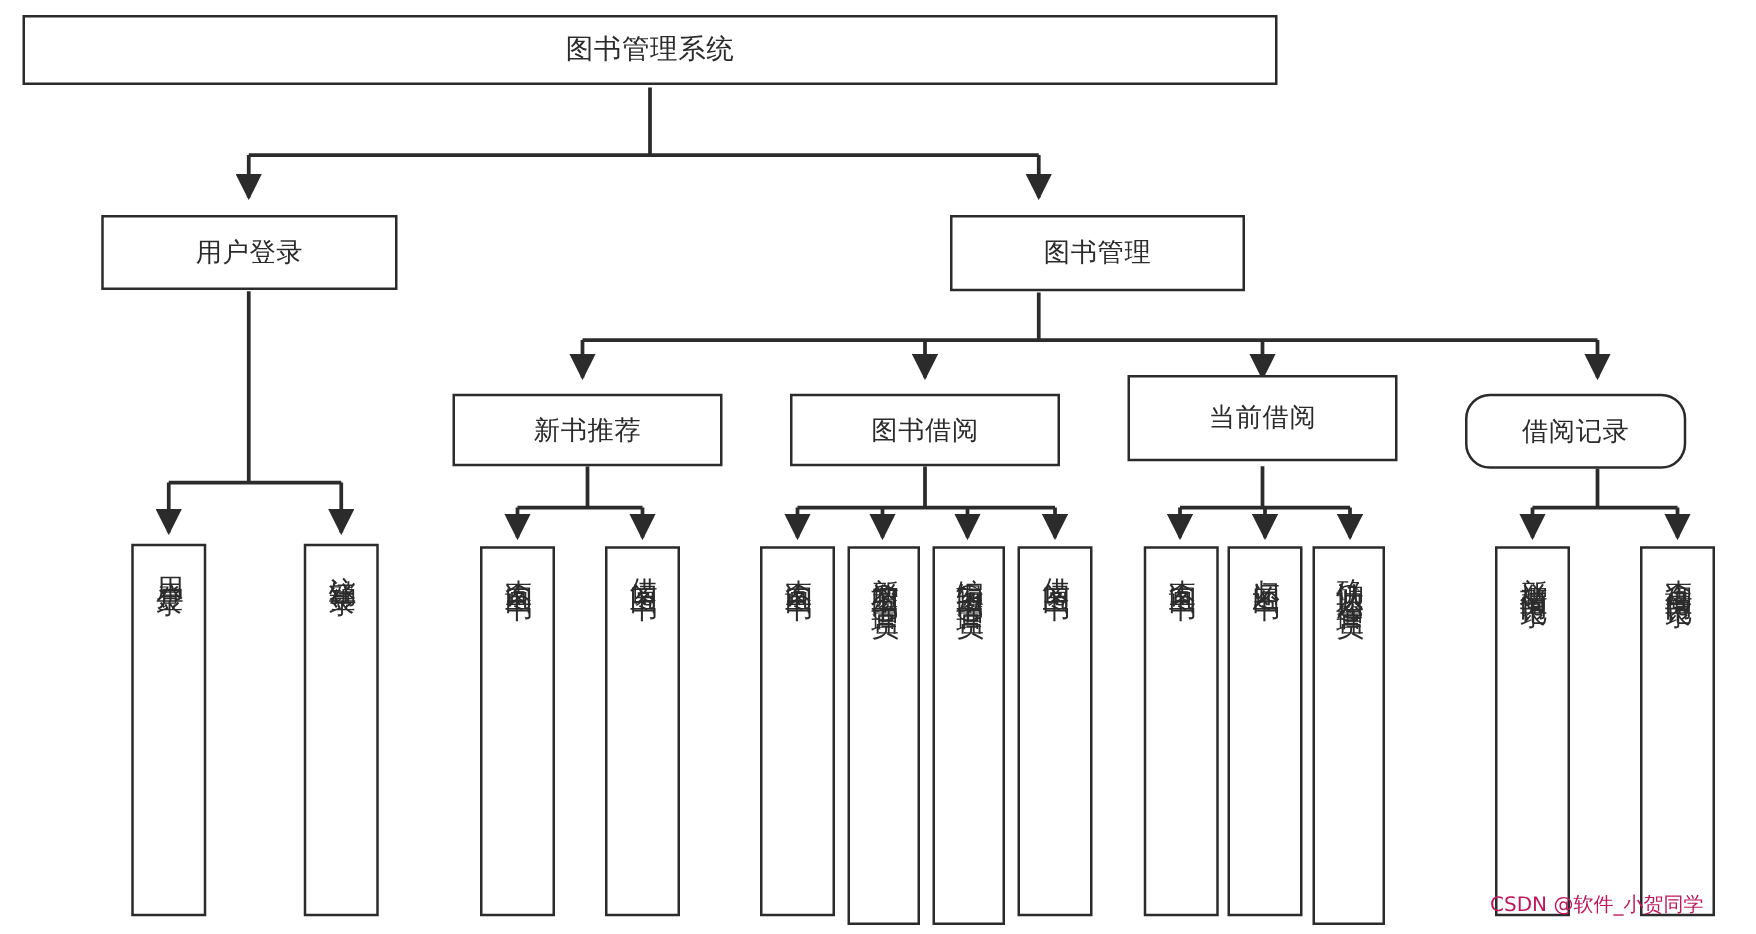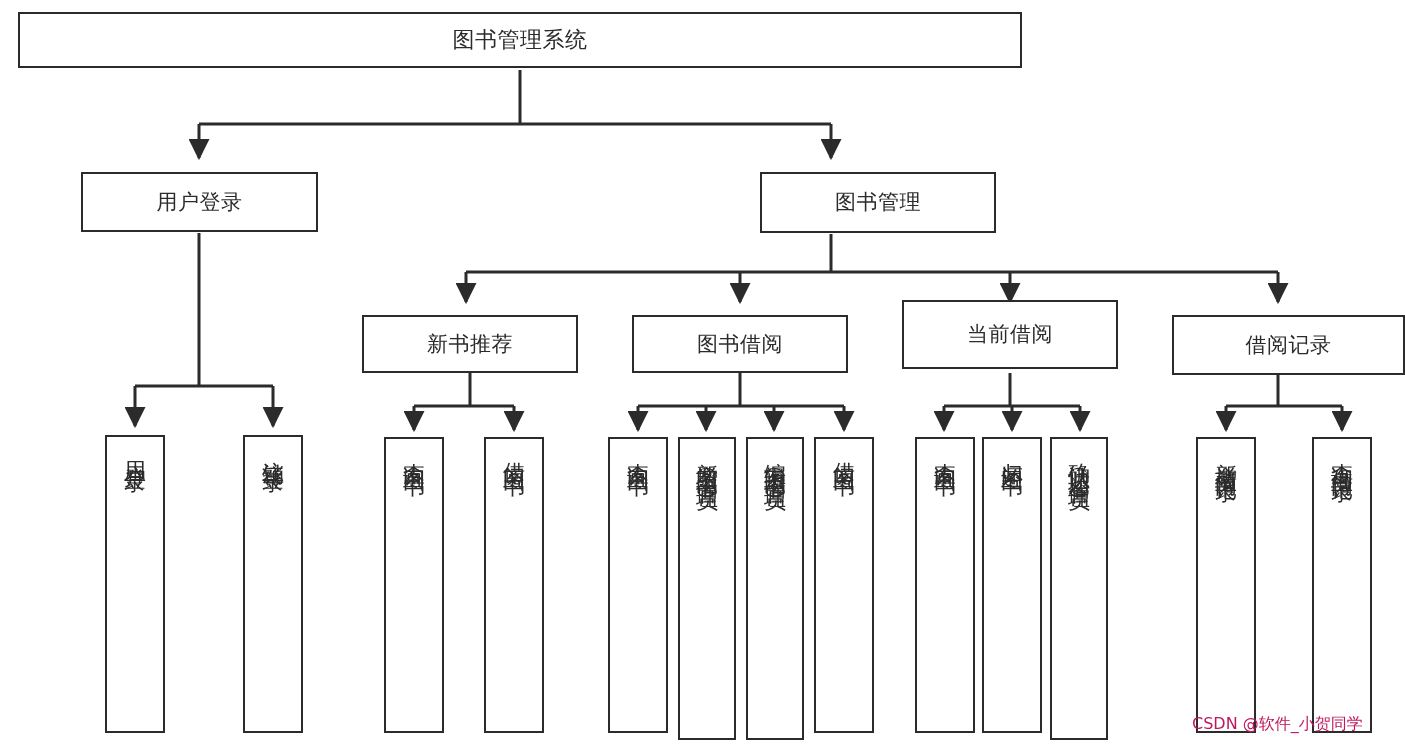--- a/index.html
+++ b/index.html
@@ -142,21 +142,21 @@
 
   <div class="node horiz" style="left:362px; top:315px; width:216px; height:58px;">
     <span class="label">新书推荐</span>
   </div>
   <div class="node horiz" style="left:632px; top:315px; width:216px; height:58px;">
     <span class="label">图书借阅</span>
   </div>
   <div class="node horiz" style="left:902px; top:300px; width:216px; height:69px;">
     <span class="label">当前借阅</span>
   </div>
-  <div class="node horiz" style="left:1172px; top:315px; width:233px; height:60px;">
+  <div class="node horiz" style="left:1172px; top:315px; width:177px; height:60px;border-radius:20px;">
     <span class="label">借阅记录</span>
   </div>
 
   <div class="node vert" style="left:105px; top:435px; width:60px; height:298px;">
     <span class="label">用户登录</span>
   </div>
   <div class="node vert" style="left:243px; top:435px; width:60px; height:298px;">
     <span class="label">注销登录</span>
   </div>
 

